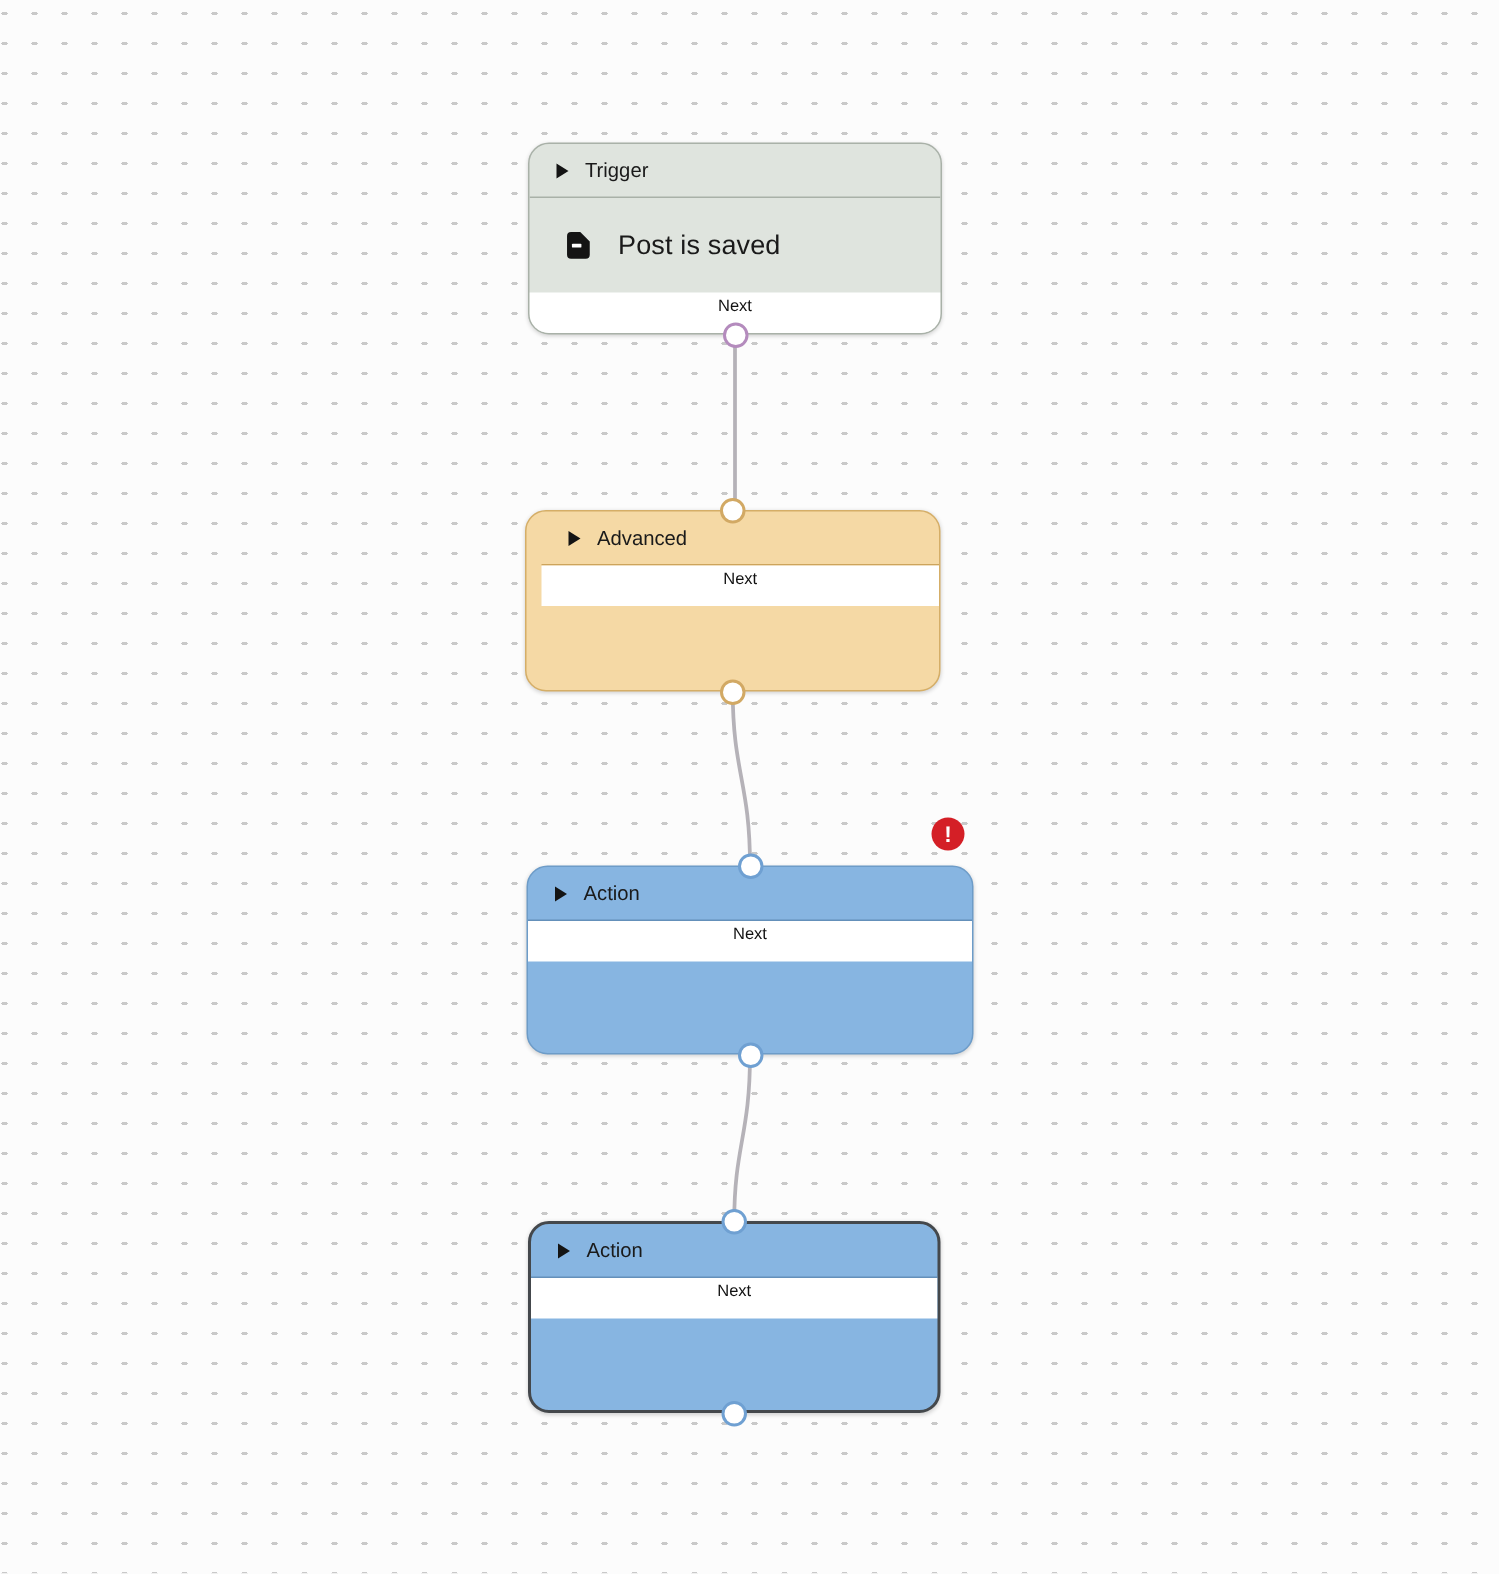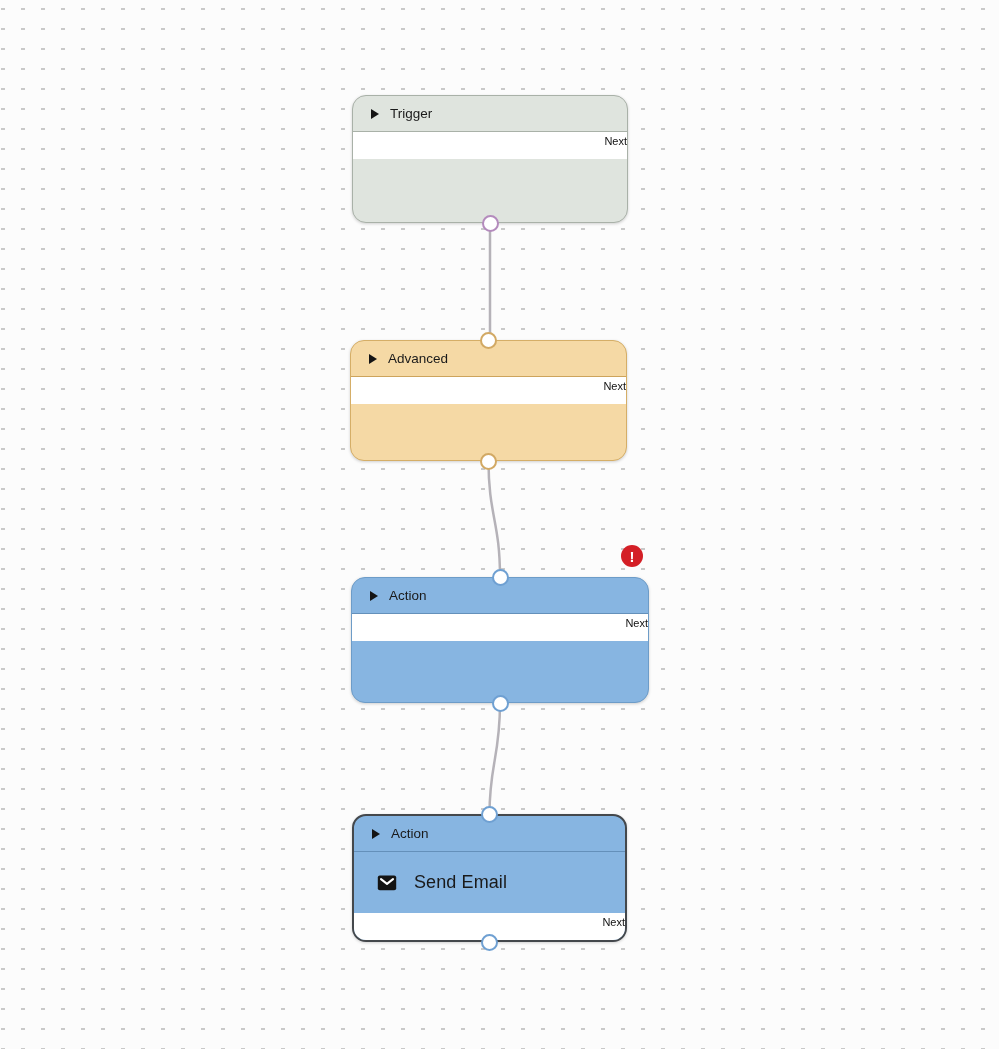--- a/index.html
+++ b/index.html
@@ -22,21 +22,21 @@
   .node{
     position:absolute;z-index:2;
     display:flex;flex-direction:column;
     border-radius:14px;overflow:hidden;
     border:1.5px solid;
     box-sizing:border-box;
     box-shadow:0 1px 3px rgba(0,0,0,.18);
   }
   .theme-trigger{background:#dfe4de;border-color:#a9b1a8;}
   .theme-trigger .node-header{border-bottom-color:#a9b1a8;}
-  .theme-advanced{background:#f5d9a5;border-color:#d5ae67;}
+  .theme-advanced{background:#f5d9a5;border-color:#d5ae67;padding-left:10px;}
   .theme-advanced .node-header{border-bottom-color:#cda45c;}
   .theme-action{background:#87b5e1;border-color:#6d9cc8;}
   .theme-action .node-header{border-bottom-color:#6490ba;text-align:right;}
   .node.selected{border-color:#44484c;border-width:2px;}
 
   .node-header{
     height:36px;flex:0 0 36px;
     display:flex;align-items:center;
     padding:0 18px;gap:11px;
     border-bottom:1px solid;
@@ -51,21 +51,21 @@
   }
   .node-body{
     flex:1;display:flex;align-items:center;
     padding:0 21px;gap:15px;
     font-size:18px;letter-spacing:.1px;
   }
   .node-body .icon{display:flex;align-items:center;}
   .node-footer{
     height:27px;flex:0 0 27px;
     background:#ffffff;
-    display:flex;justify-content:flex-end;align-items:flex-start;
+    display:flex;justify-content:center;align-items:flex-start;
     padding-top:3px;box-sizing:border-box;
     font-size:11px;color:#111;
   }
   .port{
     position:absolute;z-index:4;
     width:17px;height:17px;border-radius:50%;
     background:#ffffff;border:2.5px solid #888;
     box-sizing:border-box;
   }
   .ring-purple{border-color:#b48bbd;}
@@ -89,20 +89,29 @@
     <path d="M490 223 L490 340"></path>
     <path d="M488.5 461 C488.5 515 500 522 500 577"></path>
     <path d="M500 703 C500 757 489.5 764 489.5 814"></path>
   </svg>
 
   <div class="node theme-trigger" style="left:352px;top:95px;width:276px;height:128px;">
     <div class="node-header">
       <span class="tri"></span>
       <span>Trigger</span>
     </div>
+    <div class="node-body">
+      <span class="icon">
+        <svg width="23" height="23" viewBox="0 0 24 24">
+          <path d="M7 2.8 h6.4 L20 9.4 V18.6 A2.8 2.8 0 0 1 17.2 21.4 H7 A2.8 2.8 0 0 1 4.2 18.6 V5.6 A2.8 2.8 0 0 1 7 2.8 Z" fill="#141414"></path>
+          <rect x="7.6" y="10.9" width="6.6" height="2.7" rx="0.6" fill="#ffffff"></rect>
+        </svg>
+      </span>
+      <span>Post is saved</span>
+    </div>
     <div class="node-footer">
       <span>Next</span>
     </div>
   </div>
 
   <div class="node theme-advanced" style="left:350px;top:340px;width:277px;height:121px;">
     <div class="node-header">
       <span class="tri"></span>
       <span>Advanced</span>
     </div>
@@ -119,29 +128,20 @@
     <div class="node-footer">
       <span>Next</span>
     </div>
   </div>
 
   <div class="node theme-action selected" style="left:352px;top:814px;width:275px;height:128px;">
     <div class="node-header">
       <span class="tri"></span>
       <span>Action</span>
     </div>
-    <div class="node-body">
-      <span class="icon">
-        <svg width="24" height="24" viewBox="0 0 24 24">
-          <rect x="2.8" y="4.6" width="18.4" height="14.6" rx="2" fill="#141414"></rect>
-          <path d="M6 8.2 l6 4.6 6 -4.6" fill="none" stroke="#ffffff" stroke-width="2.1" stroke-linecap="round" stroke-linejoin="round"></path>
-        </svg>
-      </span>
-      <span>Send Email</span>
-    </div>
     <div class="node-footer">
       <span>Next</span>
     </div>
   </div>
 
   <div class="port ring-purple" style="left:481.5px;top:214.5px;"></div>
   <div class="port ring-tan" style="left:480px;top:331.5px;"></div>
   <div class="port ring-tan" style="left:480px;top:452.5px;"></div>
   <div class="port ring-blue" style="left:491.5px;top:568.5px;"></div>
   <div class="port ring-blue" style="left:491.5px;top:694.5px;"></div>

